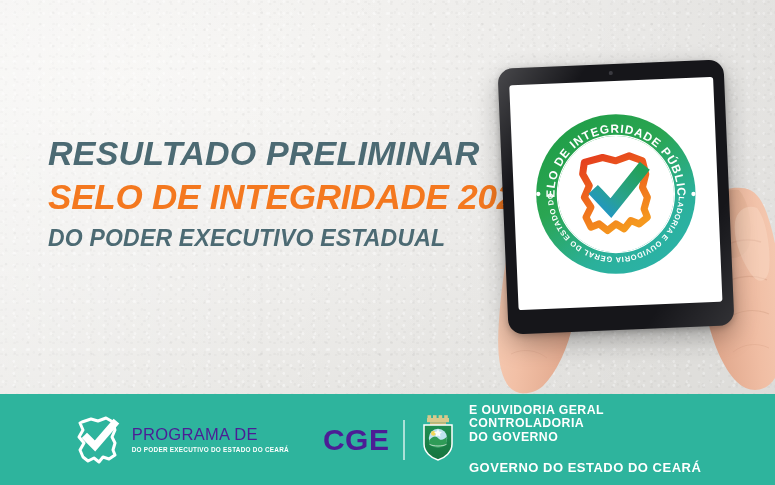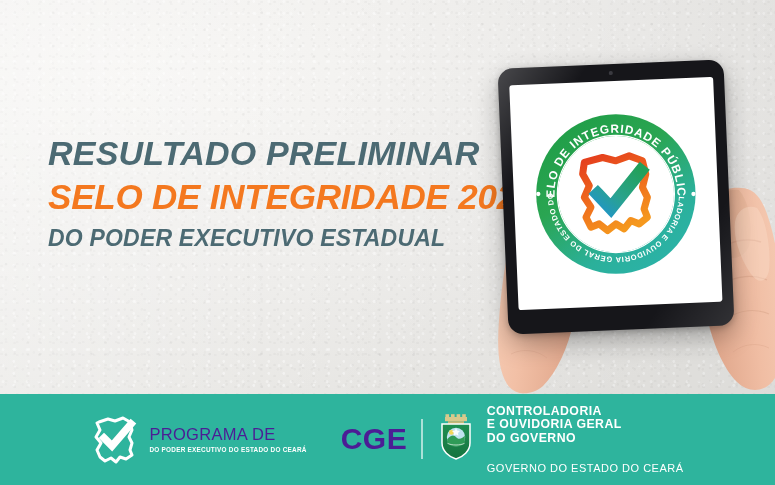--- a/index.html
+++ b/index.html
@@ -84,21 +84,21 @@
   .prog-text{display:flex;flex-direction:column;line-height:1;}
   .prog-l1{font-size:16.5px;font-weight:normal;color:#4c1d95;letter-spacing:.3px;}
   .prog-l2{font-size:21px;font-weight:bold;color:#fff;letter-spacing:.2px;margin-top:2px;}
   .prog-l3{font-size:6.4px;font-weight:bold;color:#fff;letter-spacing:.25px;margin-top:4px;}
 
   .logo-cge{display:flex;align-items:center;}
   .cge-word{font-size:30px;font-weight:bold;color:#4c1d95;letter-spacing:.5px;}
   .cge-sep{width:1.6px;height:40px;background:rgba(255,255,255,.6);margin:0 13px 0 14px;}
   .cge-text{display:flex;flex-direction:column;line-height:1.12;margin-left:11px;}
   .cge-l{font-size:12.3px;font-weight:bold;color:#fff;letter-spacing:.45px;}
-  .cge-sub{font-size:11px;font-weight:normal;color:#fff;letter-spacing:.5px;margin-top:16px;}
+  .cge-sub{font-size:13px;font-weight:bold;color:#fff;letter-spacing:.5px;margin-top:16px;}
 </style>
 </head>
 <body>
 
 <div id="stage">
 
   <div class="wall"></div>
   <div class="wall-vignette"></div>
 
   <div class="headline">
@@ -267,22 +267,22 @@
             <circle cx="20" cy="24" r="9.2" fill="#bfe3f0"></circle>
             <path d="M11.2,26.5 C14,22.5 18,21 20,24 C22.5,27.5 27,25 28.8,22.5
                      L28.8,27 C28.8,31.5 24.8,33.6 20,33.6 C15.2,33.6 11.2,31.5 11.2,27 Z" fill="#2f9b57"></path>
             <circle cx="15.4" cy="19.4" r="2.4" fill="#f2d75a"></circle>
             <path d="M20,14.9 L21.2,17.6 L24,18 L22,20 L22.5,22.8 L20,21.4 L17.5,22.8 L18,20 L16,18 L18.8,17.6 Z" fill="#ffffff" opacity=".9"></path>
             <path d="M11.4,30.2 C15,32.6 25,32.6 28.6,30.2" stroke="#ffffff" stroke-width="1" fill="none" opacity=".65"></path>
           </svg>
         </span>
 
         <div class="cge-text">
+          <span class="cge-l">E OUVIDORIA GERAL</span>
           <span class="cge-l">CONTROLADORIA</span>
-          <span class="cge-l">E OUVIDORIA GERAL</span>
           <span class="cge-l">DO GOVERNO</span>
           <span class="cge-sub">GOVERNO DO ESTADO DO CEARÁ</span>
         </div>
       </div>
 
     </div>
   </div>
 
 </div>
 

